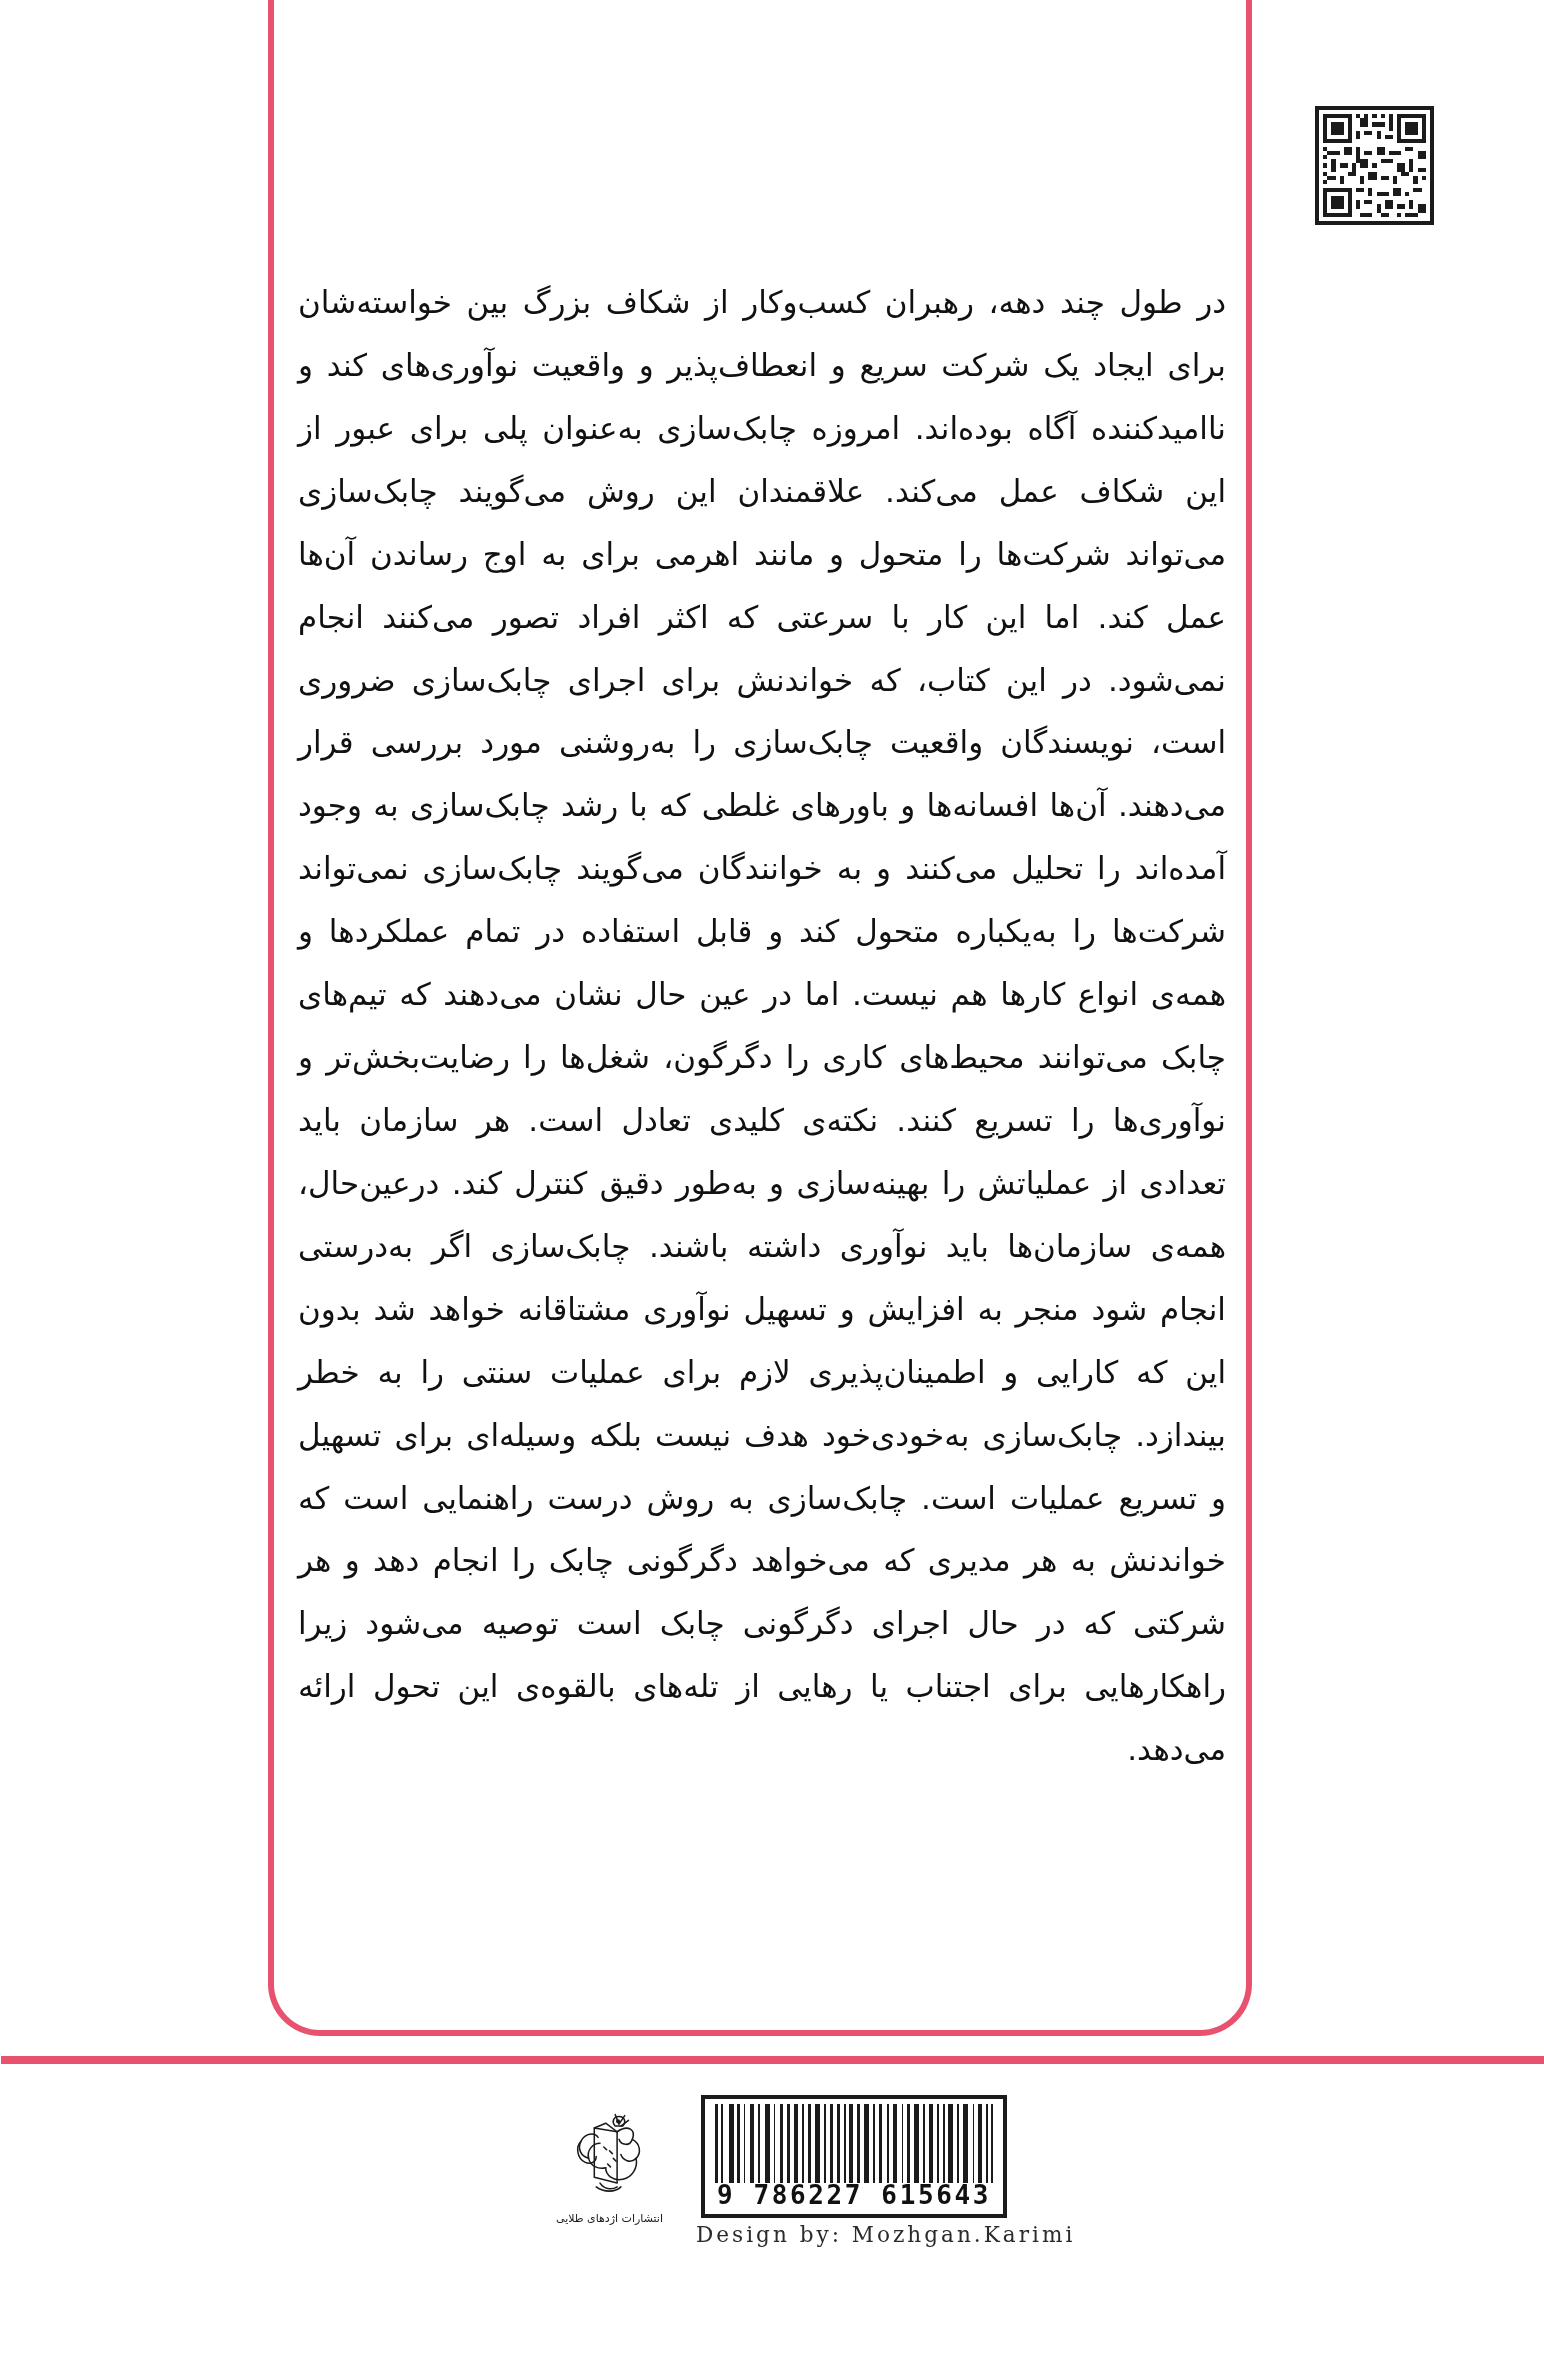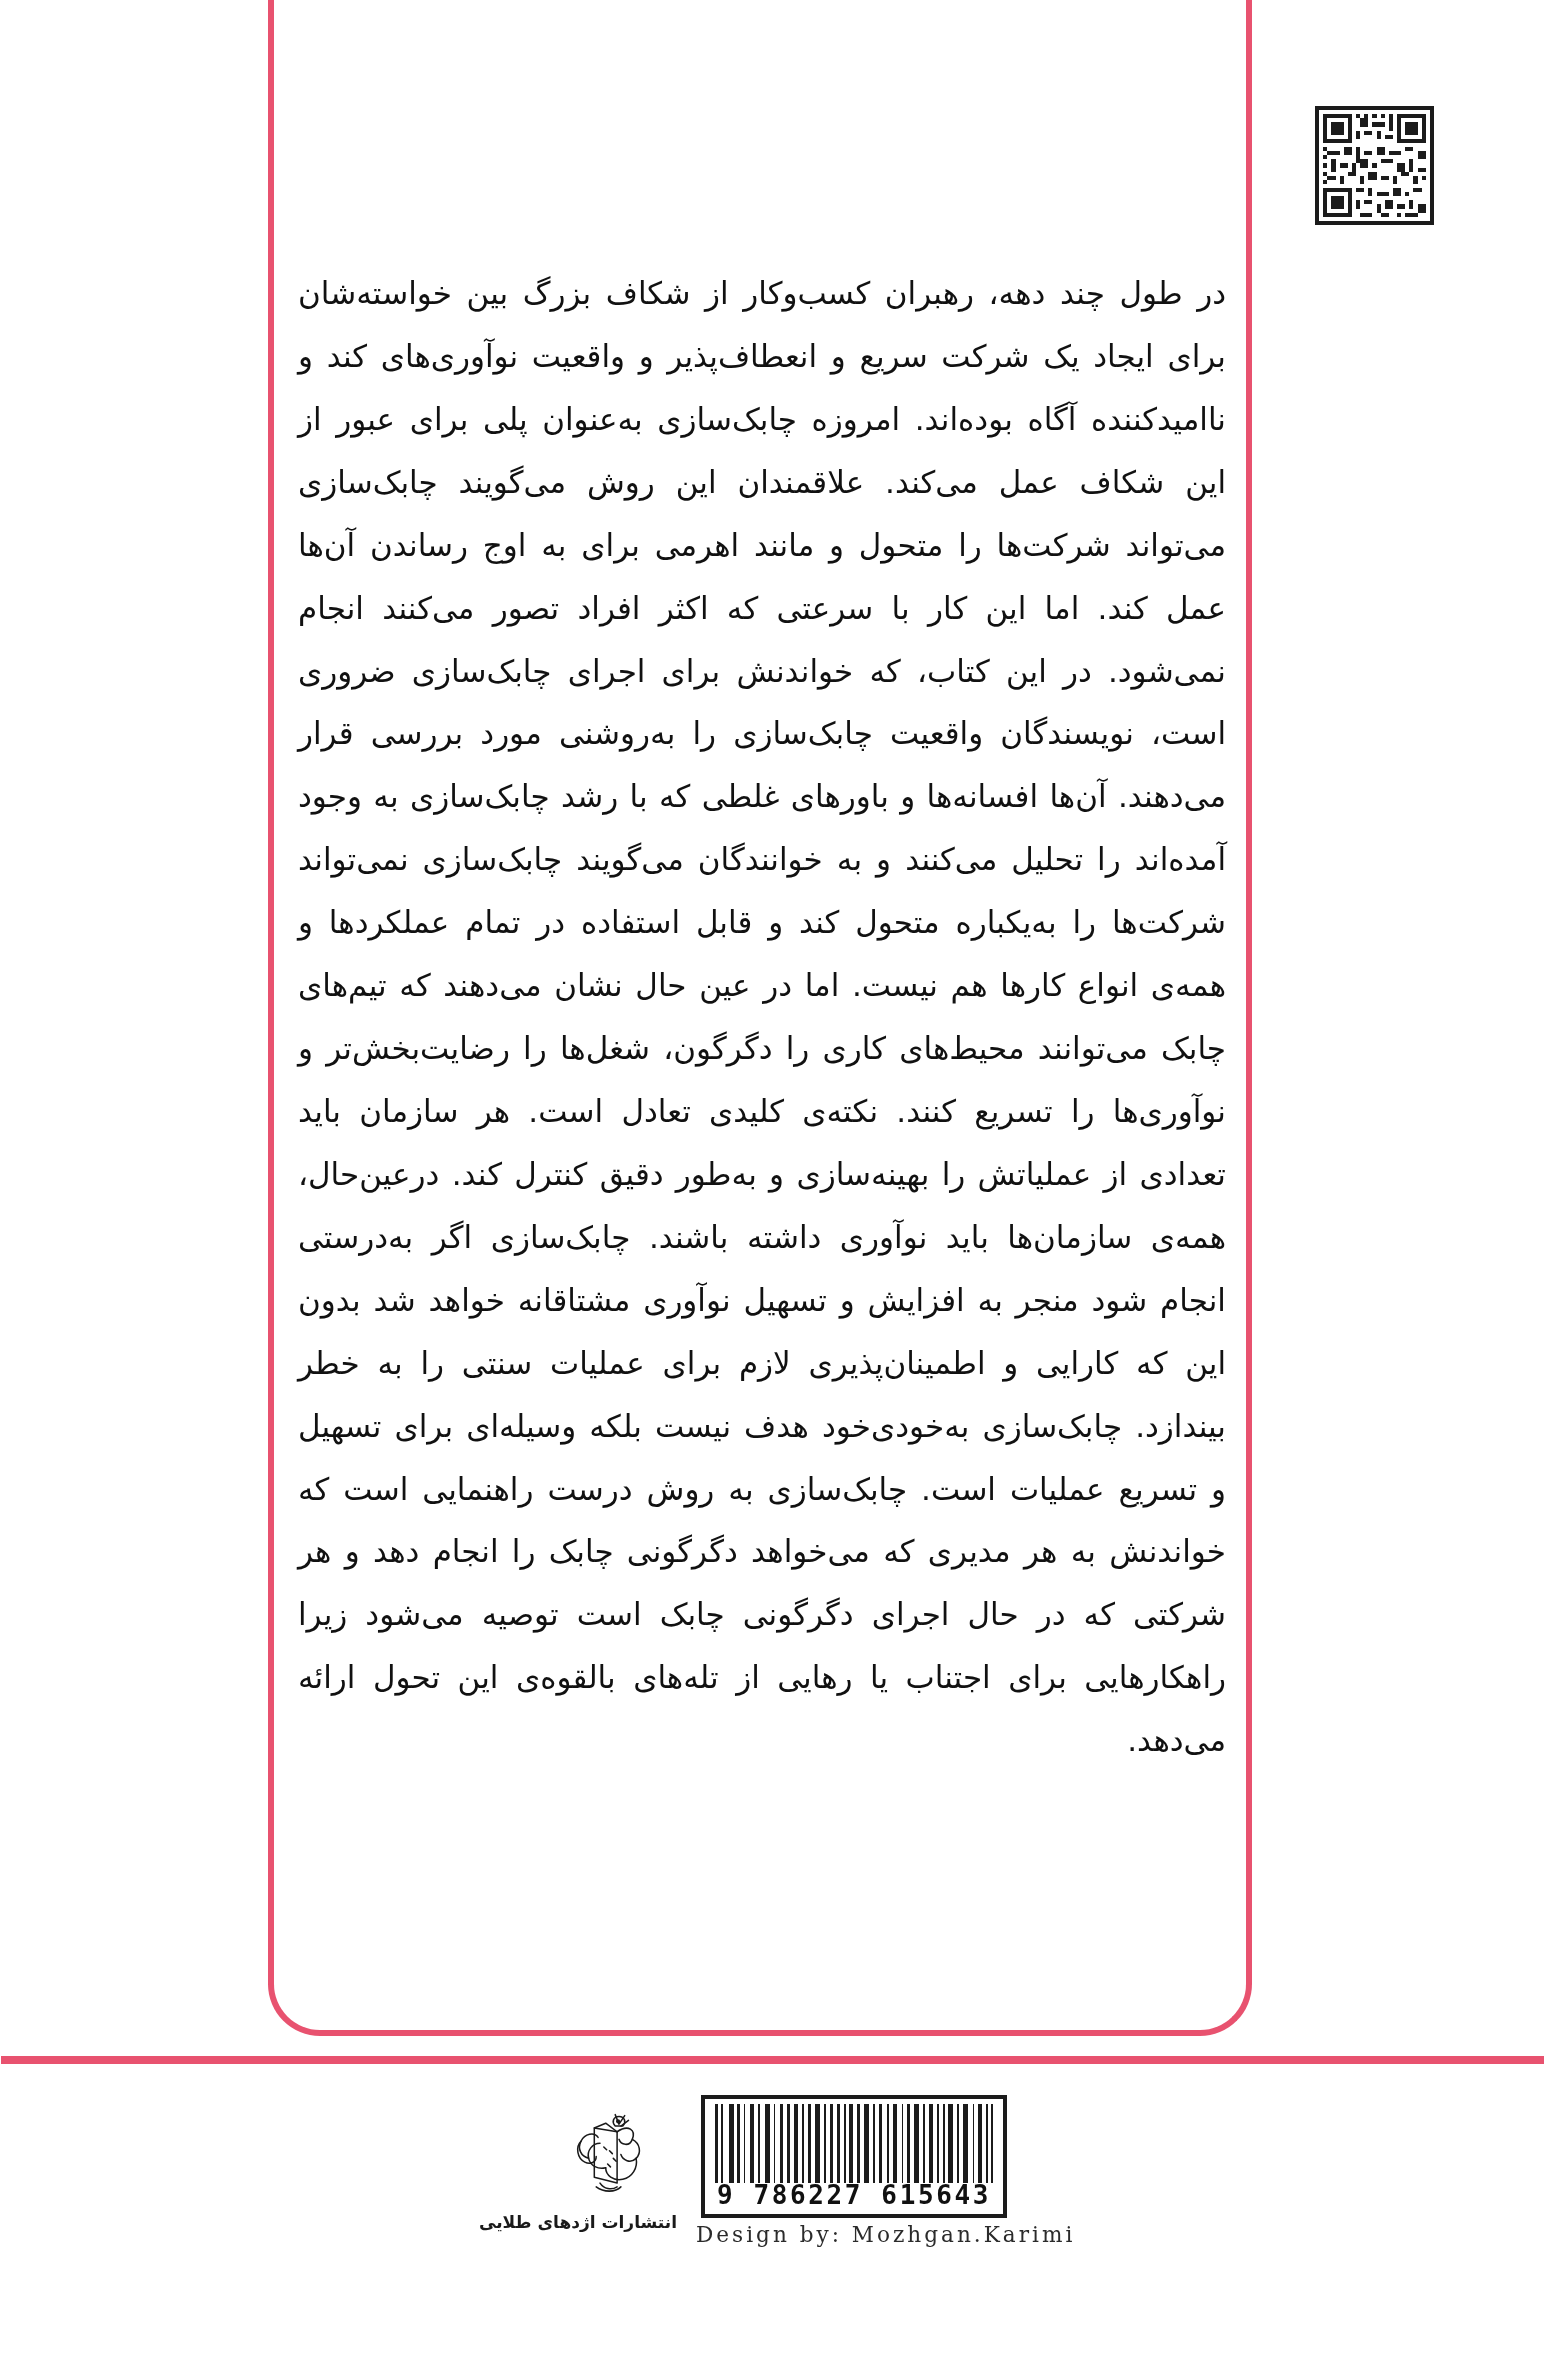--- a/index.html
+++ b/index.html
@@ -74,21 +74,21 @@
     background: #ffffff;
     padding: 3.5px;
     box-sizing: border-box;
   }
   .qr-wrap svg { display: block; width: 100%; height: 100%; }
 
   
   .blurb {
     position: absolute;
     left: 298px;
-    top: 262px;
+    top: 271px;
     width: 928px;
     text-align: justify;
     text-align-last: justify;
     direction: rtl;
     font-family: "DejaVu Sans", "Liberation Sans", sans-serif;
     font-size: 31px;
     line-height: 2.03;
     color: #111111;
     letter-spacing: 0px;
     word-spacing: 0.9px;
@@ -117,22 +117,22 @@
     text-align: center;
   }
   .publisher-logo {
     width: 95px;
     height: 105px;
     margin: 0 auto;
     display: block;
   }
   .publisher-name {
     margin-top: 3.5px;
-    font-size: 17px;
-    font-weight: bold;
+    font-size: 11px;
+    font-weight: normal;
     color: #1a1a1a;
     direction: rtl;
     white-space: nowrap;
     font-family: "DejaVu Sans", "Liberation Sans", sans-serif;
   }
 
   .barcode-block {
     position: absolute;
     left: 696px;
     top: 28px;

